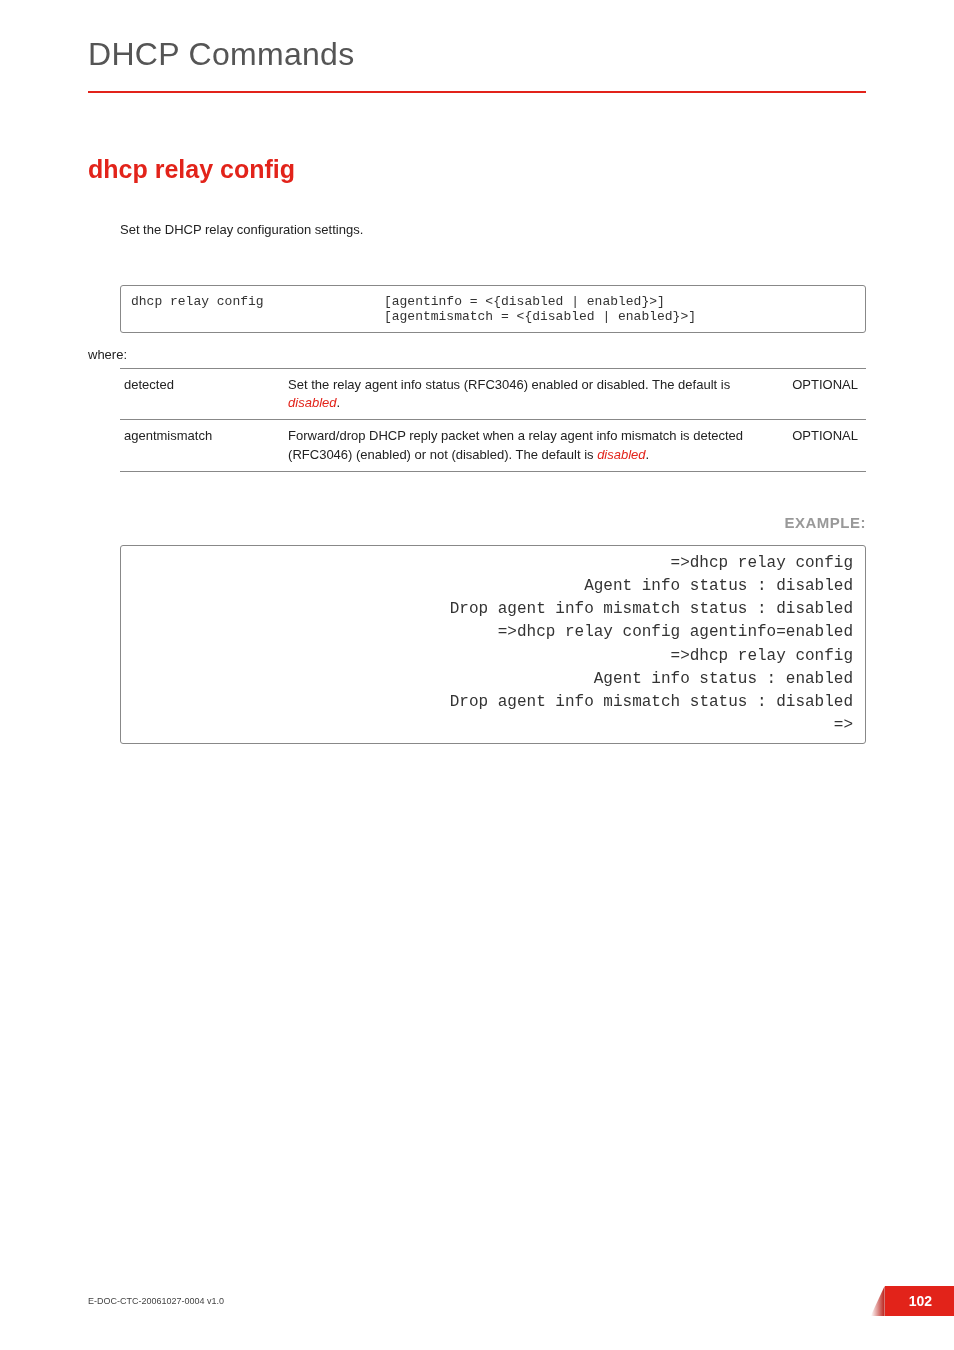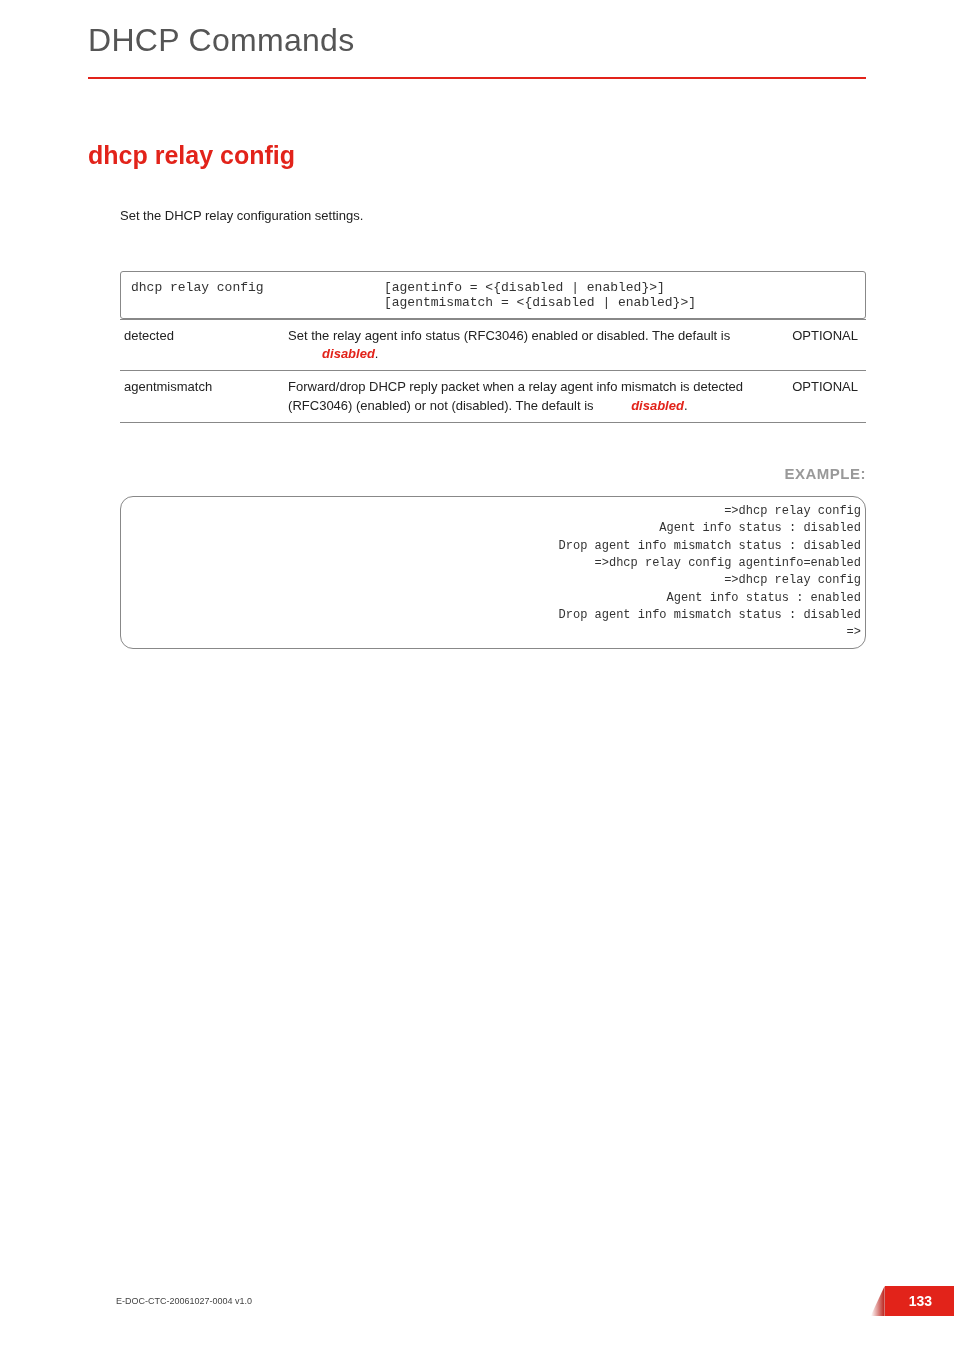--- a/index.html
+++ b/index.html
@@ -4,21 +4,21 @@
 <style>
   * { margin: 0; padding: 0; box-sizing: border-box; }
   body {
     width: 954px;
     height: 1350px;
     font-family: Arial, Helvetica, sans-serif;
     background: #fff;
     position: relative;
   }
   .page-header {
-    padding: 22px 88px 0 88px;
+    padding: 36px 88px 0 88px;
   }
   .chapter-title {
     font-size: 32px;
     font-weight: 300;
     color: #555;
     letter-spacing: 0.3px;
   }
   .header-rule {
     border: none;
     border-top: 2px solid #e2231a;
@@ -85,52 +85,50 @@
     padding: 7px 8px 7px 4px;
     font-size: 13px;
     color: #222;
     vertical-align: top;
     line-height: 1.4;
   }
   .params-table td.pname { width: 22%; }
   .params-table td.pflag { width: 14%; text-align: right; }
   .default-val {
     color: #e2231a;
-    font-weight: bold;
+    font-weight: normal;
     font-style: italic;
-    margin-left: 34px;
   }
   .example-section {
     margin-top: 42px;
     text-align: right;
   }
   .example-box {
     border: 1px solid #888;
-    border-radius: 13px;
-    margin-left: 32px;
-    padding: 6px 4px;
+    border-radius: 3px;
+    margin-left: 32px;
+    padding: 6px 12px;
     font-family: "Courier New", monospace;
-    font-size: 12px;
+    font-size: 16px;
     color: #333;
     line-height: 1.45;
     white-space: pre;
   }
   .footer {
     position: absolute;
     bottom: 34px;
     left: 88px;
     right: 0;
     display: flex;
     align-items: center;
     justify-content: space-between;
   }
   .footer-doc {
     font-size: 9px;
     color: #444;
-    margin-left: 28px;
   }
   .footer-badge {
     background: #e2231a;
     color: #fff;
     font-size: 14px;
     font-weight: bold;
     padding: 7px 22px 7px 24px;
     position: relative;
   }
   .footer-badge::before {
@@ -165,20 +163,21 @@
             <tr>
           <td>dhcp relay config</td>
           <td>[agentinfo = &lt;{disabled | enabled}&gt;]
 [agentmismatch = &lt;{disabled | enabled}&gt;]</td>
         </tr>
       </tbody>
         </table>
     </div>
   </div>
 
+  <div class="where-label">where:</div>
 
   <table class="params-table">
     <tbody>
         <tr>
       <td class="pname">detected</td>
       <td>
         <span>Set the relay agent info status (RFC3046) enabled or disabled. The default is </span><span class="default-val">disabled</span><span>.</span>
       </td>
       <td class="pflag">OPTIONAL</td>
     </tr>
@@ -201,14 +200,14 @@
 =&gt;dhcp relay config
 Agent info status : enabled
 Drop agent info mismatch status : disabled
 =&gt;</div>
   </div>
 
 </div>
 
 <div class="footer">
   <div class="footer-doc">E-DOC-CTC-20061027-0004 v1.0</div>
-  <div class="footer-badge">133</div>
+  <div class="footer-badge">102</div>
 </div>
 
 </body></html>

